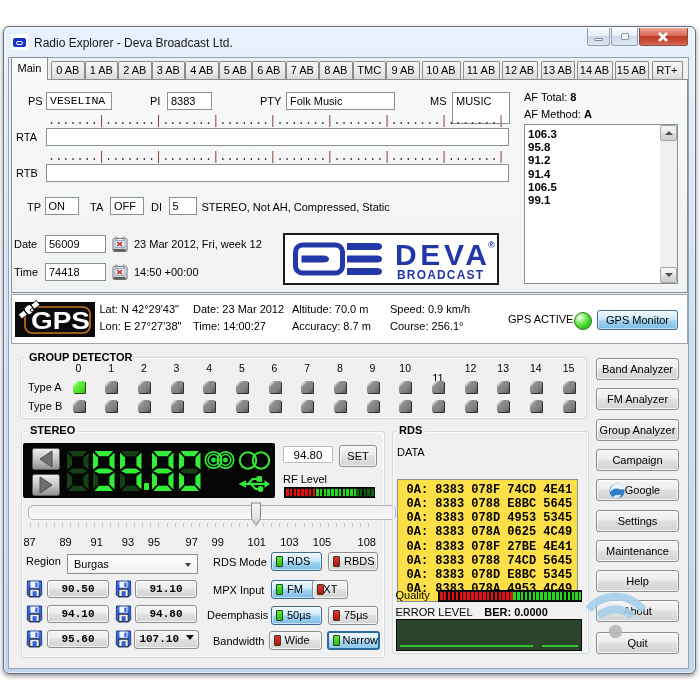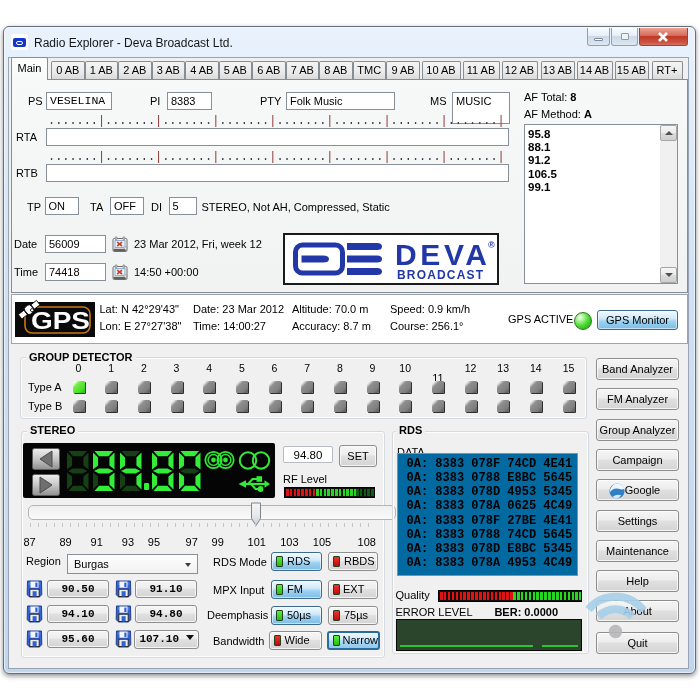--- a/index.html
+++ b/index.html
@@ -94,23 +94,24 @@
 <div class="lbl" style="left:150px;top:95px">PI</div>
 <div class="fld" style="left:167px;top:92px;width:45px;height:18px">8383</div>
 <div class="lbl" style="left:260px;top:95px">PTY</div>
 <div class="fld" style="left:286px;top:92px;width:109px;height:18px">Folk Music</div>
 <div class="lbl" style="left:430px;top:95px">MS</div>
 <div class="fld" style="left:452px;top:92px;width:58px;height:32px">MUSIC</div>
 <div class="lbl" style="left:524px;top:91px">AF Total: <b>8</b></div>
 <div class="lbl" style="left:524px;top:108px">AF Method: <b>A</b></div>
 <div class="ab" style="left:524px;top:124px;width:154px;height:160px;background:#fff;border:1px solid #878f98;
 font-size:11.5px;font-weight:bold;padding:3px 0 0 3px;line-height:13.2px">
+    <div style="height:13.2px;white-space:pre">106.3</div>
     <div style="height:13.2px;white-space:pre">95.8</div>
-    <div style="height:13.2px;white-space:pre">88.1</div>
     <div style="height:13.2px;white-space:pre">91.2</div>
+    <div style="height:13.2px;white-space:pre">91.4</div>
     <div style="height:13.2px;white-space:pre">106.5</div>
     <div style="height:13.2px;white-space:pre">99.1</div>
   </div>
 <div class="ab" style="left:660px;top:125px;width:17px;height:158px;background:#f0f0f0"></div>
 <div class="ab" style="left:660px;top:125px;width:17px;height:16px;border:1px solid #a6a6a6;border-radius:2px;background:linear-gradient(#f6f6f6,#eaeaea 50%,#dcdcdc 50%,#cfcfcf)">
 <div class="ab" style="left:4px;top:5px;width:0;height:0;border-left:4px solid transparent;border-right:4px solid transparent;border-bottom:4px solid #505050;border-top:none"></div>
   </div>
 <div class="ab" style="left:660px;top:267px;width:17px;height:16px;border:1px solid #a6a6a6;border-radius:2px;background:linear-gradient(#f6f6f6,#eaeaea 50%,#dcdcdc 50%,#cfcfcf)">
 <div class="ab" style="left:4px;top:5px;width:0;height:0;border-left:4px solid transparent;border-right:4px solid transparent;border-top:4px solid #505050;border-bottom:none"></div>
   </div>
@@ -428,21 +429,21 @@
 <div class="lbl" style="left:310px;top:536px;width:24px;text-align:center">105</div>
 <div class="lbl" style="left:354.8px;top:536px;width:24px;text-align:center">108</div>
 <div class="lbl" style="left:26px;top:555px">Region</div>
 <div class="ab" style="left:67px;top:554px;width:131px;height:20px;border:1px solid #878f98;background:linear-gradient(#fefefe,#f1f1f1);font-size:11px;line-height:18px;padding-left:6px">Burgas
 <div class="ab" style="right:6px;top:8px;width:0;height:0;border-left:3.8px solid transparent;border-right:3.8px solid transparent;border-top:4.5px solid #3c3c3c"></div></div>
 <div class="lbl" style="left:213px;top:556px">RDS Mode</div>
 <div class="bluebtn" style="left:271px;top:552px;width:51px;height:19px;line-height:17px;text-align:left;padding-left:15px"><div class="led gled" style="left:4px;top:3px"></div>RDS</div>
 <div class="btn" style="left:328px;top:552px;width:50px;height:19px;line-height:17px;text-align:left;padding-left:15px"><div class="led rled" style="left:4px;top:3px"></div>RBDS</div>
 <div class="lbl" style="left:213px;top:584px">MPX Input</div>
 <div class="bluebtn" style="left:271px;top:580px;width:51px;height:19px;line-height:17px;text-align:left;padding-left:15px"><div class="led gled" style="left:4px;top:3px"></div>FM</div>
-<div class="btn" style="left:328px;top:580px;width:50px;height:19px;line-height:17px;text-align:left;padding-left:14px"><div class="led rled" style="left:4px;top:3px"></div>EXT</div>
+<div class="btn" style="left:312px;top:580px;width:36px;height:19px;line-height:17px;text-align:left;padding-left:3px"><div class="led rled" style="left:4px;top:3px"></div>EXT</div>
 <div class="lbl" style="left:207px;top:609px">Deemphasis</div>
 <div class="bluebtn" style="left:271px;top:605.5px;width:51px;height:19px;line-height:17px;text-align:left;padding-left:15px"><div class="led gled" style="left:4px;top:3px"></div>50µs</div>
 <div class="btn" style="left:328px;top:605.5px;width:50px;height:19px;line-height:17px;text-align:left;padding-left:15px"><div class="led rled" style="left:4px;top:3px"></div>75µs</div>
 <div class="lbl" style="left:213px;top:635px">Bandwidth</div>
 <div class="btn" style="left:268.5px;top:631px;width:53px;height:19px;line-height:17px;text-align:left;padding-left:15px"><div class="led rled" style="left:4px;top:3px"></div>Wide</div>
 <div class="focusbtn" style="left:326.5px;top:631px;width:53px;height:19px;line-height:15px;text-align:left;padding-left:14px"><div class="led gled" style="left:4px;top:2px"></div>Narrow</div>
 <svg class="ab" style="left:25.5px;top:579.5px" width="17" height="18" viewBox="0 0 17 18">
 <path d="M1.5 1 L15.5 1 L15.8 14.8 L13.2 17 L3.8 17 L1.2 14.8 Z" fill="#3161d6" stroke="#23418f" stroke-width="1"></path>
 <path d="M2.5 2 L14.5 2 L14.5 5 L2.5 5 Z" fill="#5a85e0" opacity="0.6"></path>
 <rect x="4.5" y="1.5" width="8" height="6.2" fill="#f4f6fa"></rect>
@@ -492,29 +493,29 @@
 <path d="M2.5 2 L14.5 2 L14.5 5 L2.5 5 Z" fill="#5a85e0" opacity="0.6"></path>
 <rect x="4.5" y="1.5" width="8" height="6.2" fill="#f4f6fa"></rect>
 <rect x="9.3" y="2.6" width="2.2" height="4.4" fill="#3161d6"></rect>
 <rect x="3.8" y="9.2" width="9.4" height="7.3" fill="#ededed" stroke="#2a2a2a" stroke-width="1"></rect>
 <rect x="6.6" y="11.2" width="4" height="5.3" fill="#3161d6"></rect>
 </svg>
 <div class="btn mono" style="left:134px;top:629.5px;width:65px;height:19px;line-height:17px;font-size:11px;font-weight:bold">107.10 <span style="display:inline-block;width:0;height:0;border-left:4px solid transparent;border-right:4px solid transparent;border-top:5px solid #111;vertical-align:2px"></span></div>
 <div class="gbox" style="left:392px;top:431px;width:197px;height:222.5px"></div>
 <div class="gcap" style="left:396px;top:425px">RDS</div>
 <div class="lbl" style="left:397px;top:446px">DATA</div>
-<div class="ab mono" style="left:396.5px;top:453px;width:181px;height:123px;background:#0369a1;border:1px solid #878f98;
+<div class="ab mono" style="left:396.5px;top:479px;width:181px;height:123px;background:#fde047;border:1px solid #878f98;
 font-size:12px;font-weight:bold;padding:3px 0 0 9px;line-height:14.15px;white-space:pre"><div style="height:14.15px">0A: 8383 078F 74CD 4E41</div><div style="height:14.15px">0A: 8383 0788 E8BC 5645</div><div style="height:14.15px">0A: 8383 078D 4953 5345</div><div style="height:14.15px">0A: 8383 078A 0625 4C49</div><div style="height:14.15px">0A: 8383 078F 27BE 4E41</div><div style="height:14.15px">0A: 8383 0788 74CD 5645</div><div style="height:14.15px">0A: 8383 078D E8BC 5345</div><div style="height:14.15px">0A: 8383 078A 4953 4C49</div></div>
 <div class="lbl" style="left:395.5px;top:589px">Quality</div>
 <div class="ab" style="left:437.5px;top:590px;width:144px;height:12px;background:#111;border:1px solid #000">
 <div class="ab" style="left:1px;top:1px;width:73px;height:8px;background:repeating-linear-gradient(90deg,#e01212 0 2.6px,#1a0000 2.6px 3.9px)"></div>
 <div class="ab" style="left:74px;top:1px;width:68px;height:8px;background:repeating-linear-gradient(90deg,#25d81f 0 2.6px,#001500 2.6px 3.9px)"></div>
 </div>
 <div class="lbl" style="left:395.5px;top:606px">ERROR LEVEL</div>
-<div class="lbl" style="left:428px;top:606px;width:130px;text-align:right"><b>BER: 0.0000</b></div>
+<div class="lbl" style="left:451px;top:606px;width:130px;text-align:center"><b>BER: 0.0000</b></div>
 <div class="ab" style="left:395.5px;top:619px;width:186px;height:31.5px;background:#2a452b;border:1px solid #0a0a0a">
 <div class="ab" style="left:3px;top:25px;width:133px;height:1.5px;background:#2ec32e"></div>
 <div class="ab" style="left:145px;top:25px;width:36px;height:1.5px;background:#2ec32e"></div>
 </div>
 <svg class="ab" style="left:570px;top:585px" width="100" height="60" viewBox="0 0 100 60" opacity="0.9">
 <g fill="none" stroke="#a7cfe9">
 <path d="M18.5 24.5 A 35.2 35.2 0 0 1 73.5 25.5" stroke-width="8"></path>
 <path d="M28.5 31.5 A 23.5 23.5 0 0 1 62.5 31.5" stroke-width="8"></path>
 </g>
 <circle cx="45.5" cy="46.5" r="6.7" fill="#b7b7b9"></circle>

